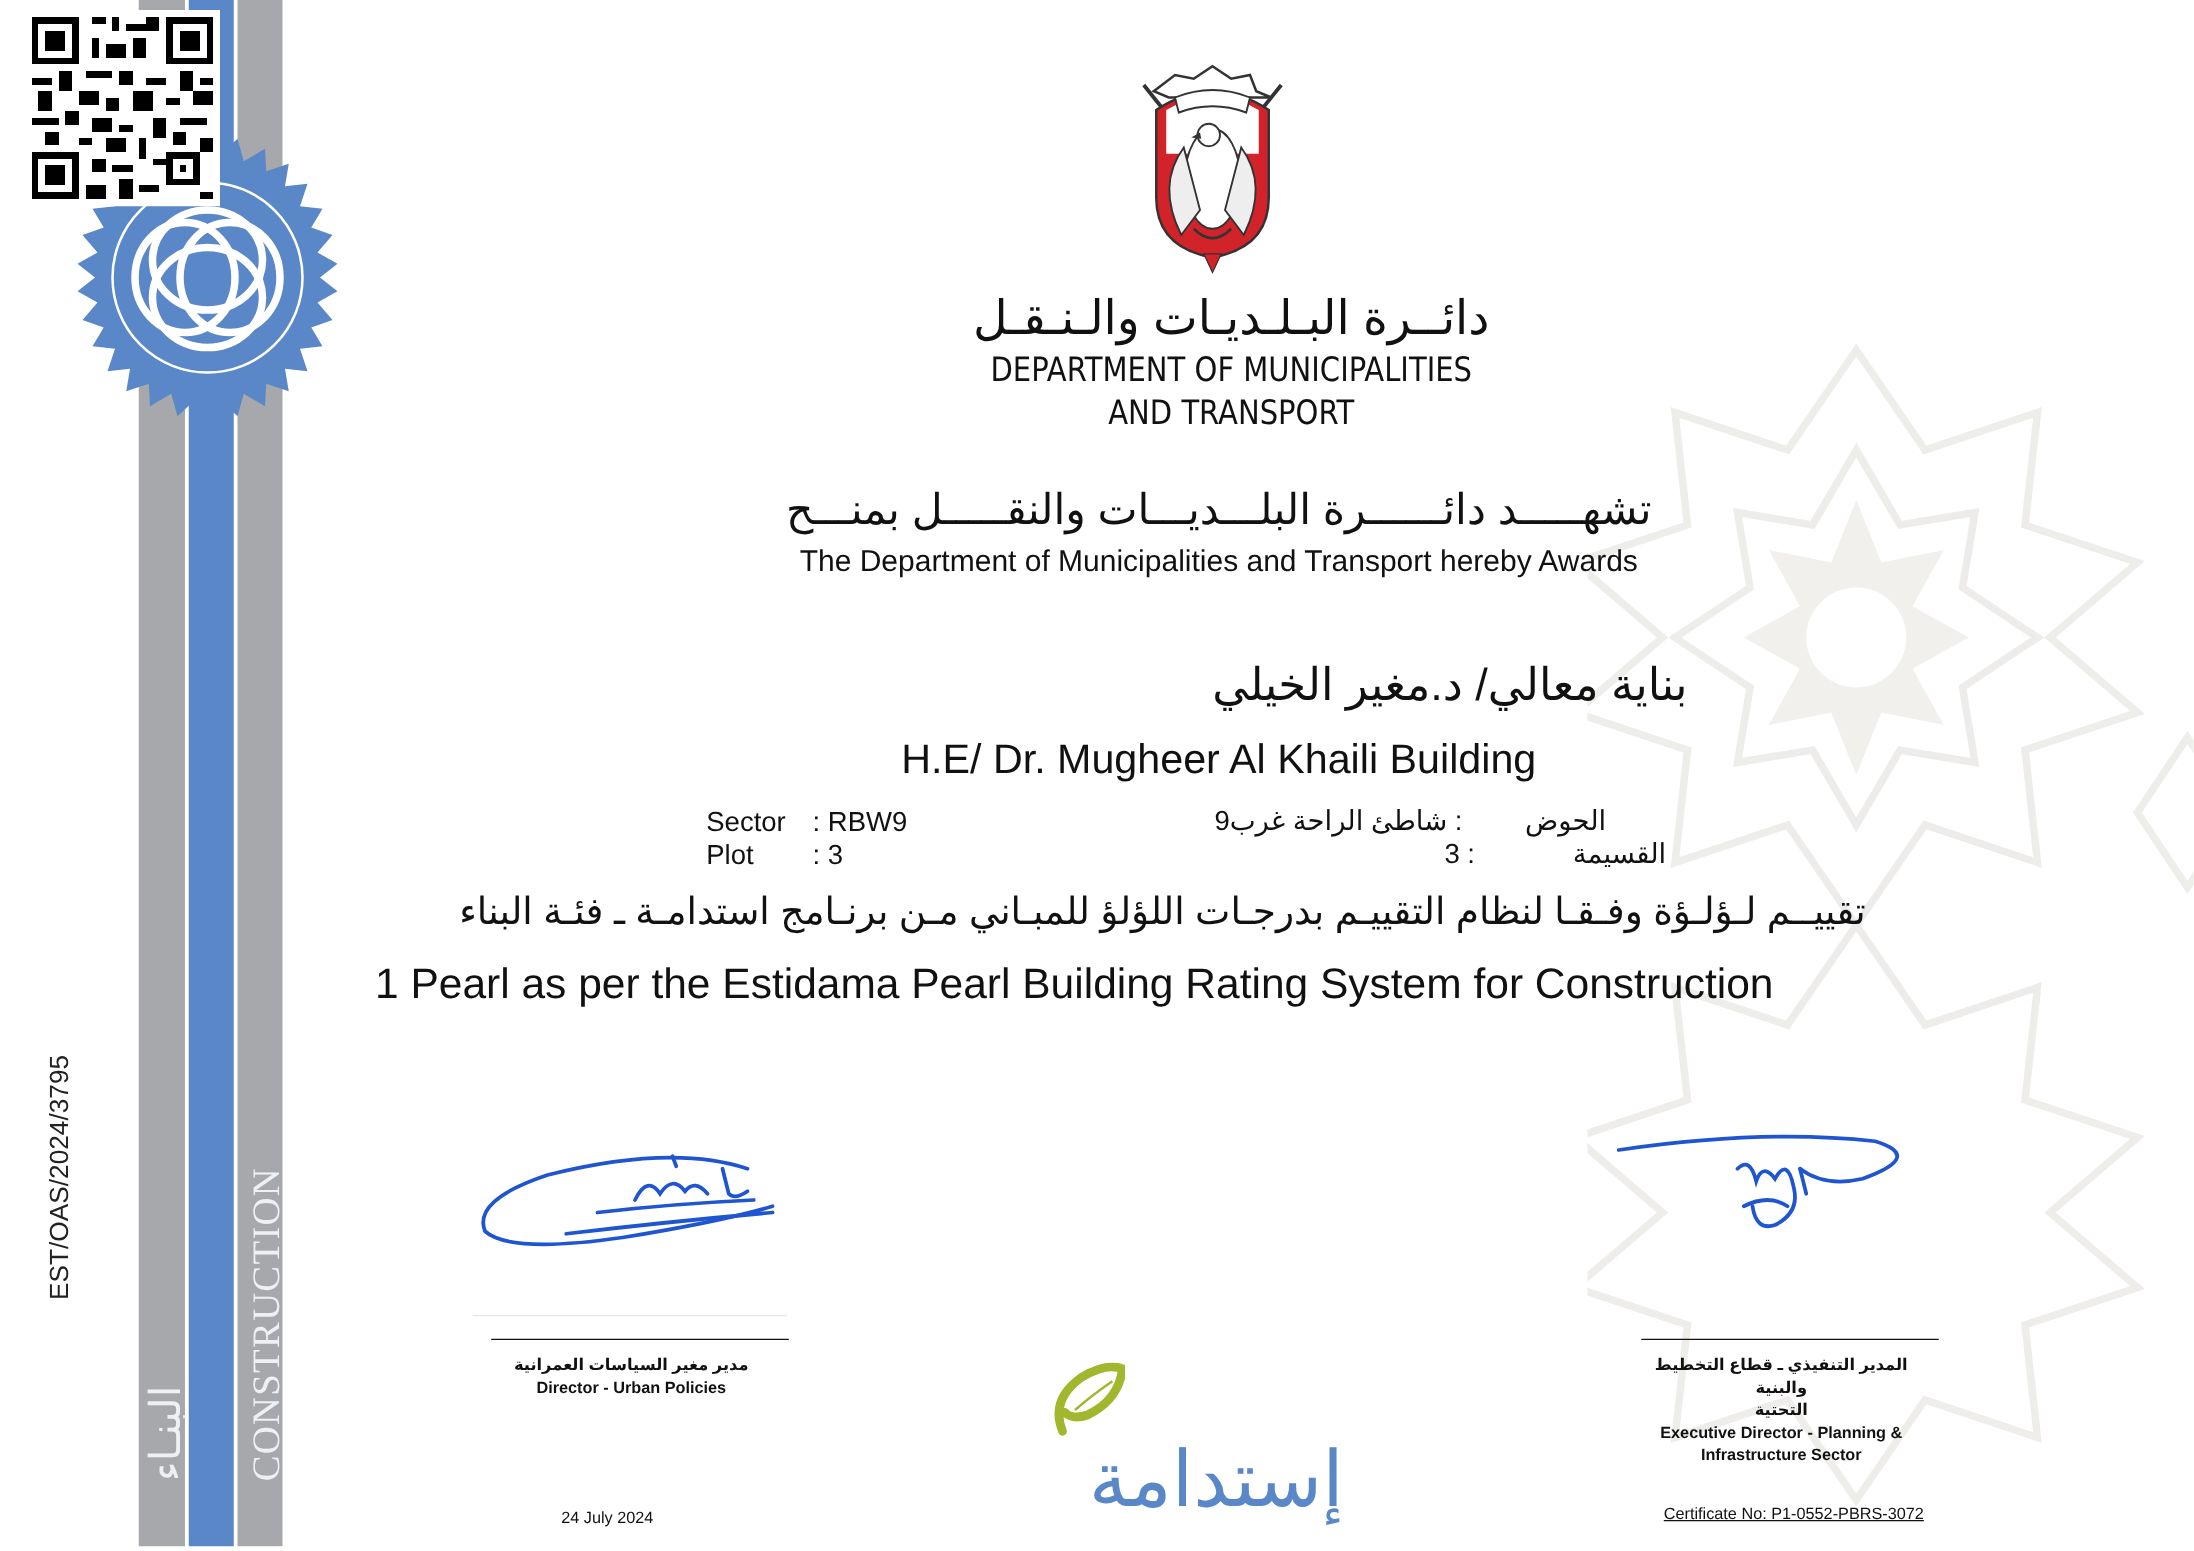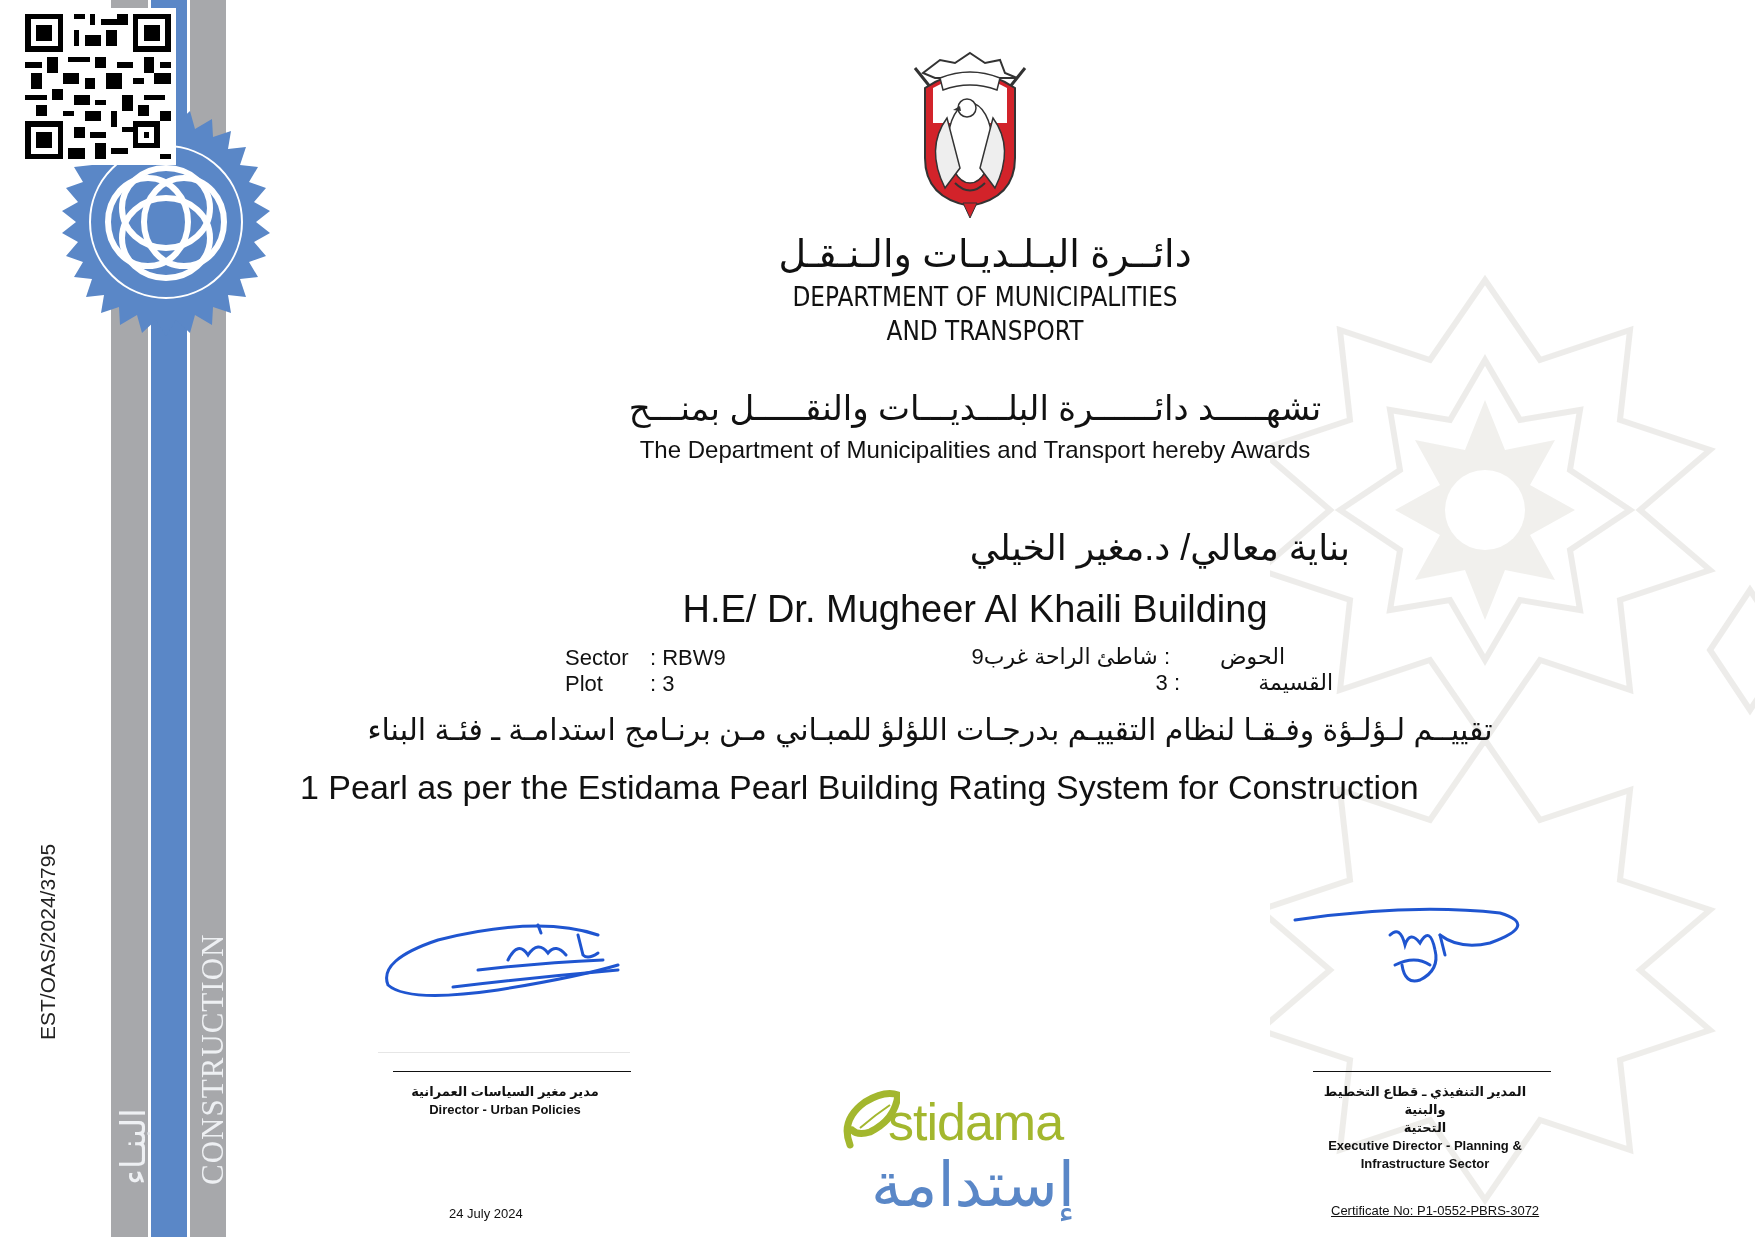--- a/index.html
+++ b/index.html
@@ -18,21 +18,21 @@
               font-size:31px; color:#eef0f3; letter-spacing:1px; white-space:nowrap; font-family:"Liberation Serif", serif; }
   .vert-arabic { left:113px; top:1185px; transform-origin:0 0; transform:rotate(-90deg);
               font-size:34px; color:#eef0f3; white-space:nowrap; }
   .emblem { left:905px; top:48px; width:130px; height:175px; }
   .dept-ar { left:740px; top:232px; width:490px; font-size:38px; text-align:center; color:#111; letter-spacing:1px; }
   .dept-en { left:740px; top:280px; width:490px; font-size:27px; text-align:center; line-height:34px;
              font-family:"DejaVu Sans", sans-serif; transform:scaleX(0.86); letter-spacing:0px; }
   .awards-ar { left:590px; top:388px; width:770px; font-size:34px; text-align:center; }
   .awards-en { left:590px; top:436px; width:770px; font-size:24px; text-align:center; }
   .name-ar { left:600px; top:527px; width:750px; font-size:36px; text-align:right; }
-  .name-en { left:600px; top:588px; width:750px; font-size:38px; text-align:center; }
+  .name-en { left:600px; top:588px; width:750px; font-size:33px; text-align:center; }
   .loc { font-size:22px; color:#111; }
   .rating-ar { left:300px; top:712px; width:1260px; font-size:30px; text-align:center; }
   .rating-en { left:300px; top:768px; width:1260px; font-size:34px; text-align:left; }
   .sig-line { height:1px; background:#111; }
   .sig-title { font-size:13px; font-weight:bold; text-align:center; line-height:18px; }
   .small { font-size:13px; }
   .bg-pattern { left:1270px; top:260px; width:485px; height:981px; }
 </style>
 </head>
 <body>
@@ -200,15 +200,14 @@
   <div>Executive Director - Planning &amp;</div>
   <div>Infrastructure Sector</div>
 </div>
 <div class="abs small" style="left:1331px; top:1203px;text-decoration:underline;">Certificate No:  P1-0552-PBRS-3072</div>
 
 <div class="abs" style="left:838px; top:1082px; width:270px; height:150px;">
   <svg class="abs" style="left:2px; top:8px;" width="60" height="60" viewBox="0 0 60 60">
     <path d="M10,55 Q0,30 25,12 Q45,0 58,5 Q55,30 30,42 Q18,46 12,40" fill="none" stroke="#a3b72e" stroke-width="7" stroke-linecap="round"></path>
     <path d="M20,38 Q35,25 50,15" fill="none" stroke="#a3b72e" stroke-width="2"></path>
   </svg>
-  <div class="abs" style="left:50px; top:10px; font-size:52px; color:#a3b72e; letter-spacing:-1px;">stidama</div>
   <div class="abs" style="left:0px; top:68px; width:270px; text-align:center; font-size:62px; color:#5a87c7; line-height:70px;" dir="rtl">إستدامة</div>
 </div>
 
 </body></html>

